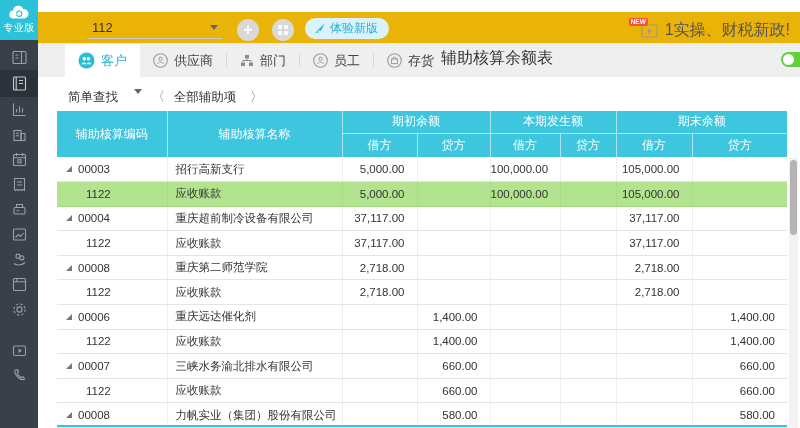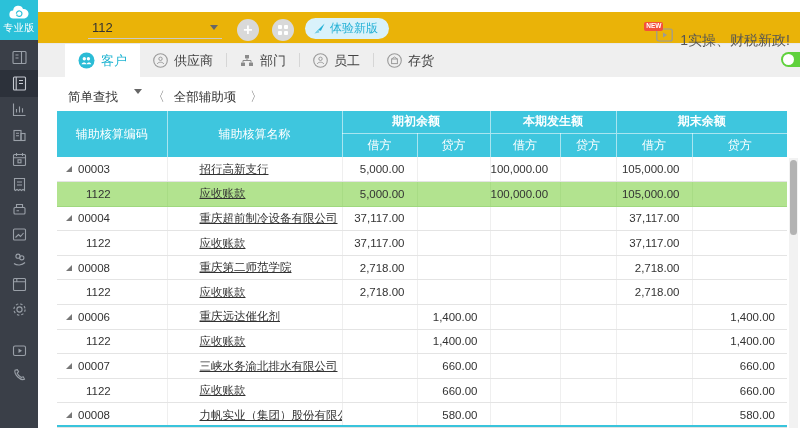--- a/index.html
+++ b/index.html
@@ -17,21 +17,21 @@
   .round-btn { position:absolute; top:7px; width:22px; height:22px; border-radius:50%; background:#d9d9d9; display:flex; align-items:center; justify-content:center; cursor:pointer; }
   .plus-btn { left:237px; color:#fff; font-size:16px; font-weight:bold; line-height:20px; }
   .grid-btn { left:272px; }
   .grid-glyph { display:grid; grid-template-columns:4px 4px; grid-template-rows:4px 4px; gap:2px; }
   .grid-glyph i { background:#fff; border-radius:1px; }
   .newver { position:absolute; left:305px; top:6px; height:21px; border-radius:11px; background:#d9f2fb; display:flex; align-items:center; gap:4px; padding:0 11px 0 8px; cursor:pointer; }
   .newver-label { font-size:12px; color:#25b1d6; }
   .promo { position:absolute; right:10px; top:8px; display:flex; align-items:center; gap:7px; }
   .tvwrap { position:relative; width:17px; height:14px; }
   .new-badge { position:absolute; left:-12px; top:-6px; background:#f4503a; color:#fff; font-size:6.5px; font-weight:bold; padding:1px 2px; border-radius:2px; line-height:1; }
-  .promo-text { font-size:14px; color:#555;margin-top:12px; }
+  .promo-text { font-size:16px; color:#555; }
 
   
   .sidebar { position:absolute; left:0; top:40px; width:38px; height:388px; background:#3a3f48; z-index:6; display:flex; flex-direction:column; align-items:stretch; padding-top:5px; }
   .s-item { width:38px; height:25px; display:flex; align-items:center; justify-content:center; cursor:pointer; }
   .s-item.active { background:#2c313a; height:27px; }
   .s-item svg { display:block; }
   .s-gap { height:16px; }
 
   
   .tabbar { position:absolute; left:38px; top:32px; width:762px; height:45px; background:#efefef; }
@@ -49,27 +49,27 @@
   .nav-arrow { position:absolute; top:11px; font-size:13px; color:#777; cursor:pointer; }
   .arrow-prev { left:114px; }
   .arrow-next { left:212px; }
   .auxsel { position:absolute; left:128px; top:10px; width:78px; border-bottom:1px solid #8b5cf6; padding:2px 2px 6px 2px; text-align:center; font-size:12.5px; color:#333; cursor:pointer; }
 
   
   .balance-table { position:absolute; left:19px; top:34px; width:730px; border-collapse:collapse; table-layout:fixed; }
   .balance-table th { background:#3ec6de; color:#fff; font-weight:normal; font-size:12px; }
   .h1 th { height:22px; border-left:1px solid rgba(255,255,255,.55); }
   .h1 th:first-child { border-left:none; }
-  .h1 th.grp { border-bottom:1px solid rgba(255,255,255,.55);font-weight:bold; }
+  .h1 th.grp { border-bottom:1px solid rgba(255,255,255,.55); }
   .h2 th { height:24px; border-left:1px solid rgba(255,255,255,.55); }
   .balance-table td { height:24.6px; font-size:11.5px; color:#333; border-bottom:1px solid #e4e4e4; border-right:1px solid #efefef; background-clip:padding-box; }
   .balance-table td:last-child { border-right:none; }
   .c-num { text-align:right; padding-right:12px; white-space:nowrap; }
   .c-name { padding-left:8px; white-space:nowrap; overflow:hidden; }
-  .namelink { color:#333; text-decoration:underline; cursor:pointer;margin-left:24px; }
+  .namelink { color:#333; cursor:pointer; }
   .codewrap { display:flex; align-items:center; padding-left:9px; }
   .codewrap.lvl1 { padding-left:29px;align-items:center; }
   .tri { width:0; height:0; border-left:6px solid transparent; border-bottom:6px solid #777; margin-right:6px; cursor:pointer; flex:none; }
   tr.sel td { background:#b2e38f; border-bottom:1px solid #9fd87e; border-right:1px solid #a8dc85; }
 
   .vscroll { position:absolute; left:789px; top:158px; width:9px; height:270px; background:#f2f2f2; }
   .vthumb { position:absolute; left:1px; top:2px; width:7px; height:75px; border-radius:4px; background:#b3b3b3; cursor:pointer; }
   .bottom-edge { position:absolute; left:57px; top:425px; width:730px; height:2px; background:#39c4dc; }
 </style>
 </head>
@@ -248,20 +248,21 @@
         <svg width="15" height="15" viewBox="0 0 15 15">
             <circle cx="7.5" cy="7.5" r="6.8" fill="none" stroke="#9a9a9a" stroke-width="1.1"></circle>
             <rect x="4.6" y="6" width="5.8" height="4.6" fill="none" stroke="#9a9a9a"></rect>
             <path d="M4.6 6 L7.5 4 L10.4 6" fill="none" stroke="#9a9a9a"></path>
           </svg>
         <span>存货</span>
       </div>
     </div>
   </div>
 
+  <div class="page-title">辅助核算余额表</div>
   <div class="toggle">
       <span class="toggle-knob"></span>
     </div>
 
   <div class="content">
     <div class="searchmode">
       <span>简单查找</span>
       <span class="caret-down"></span>
     </div>
     <span class="nav-arrow arrow-prev">〈</span>

